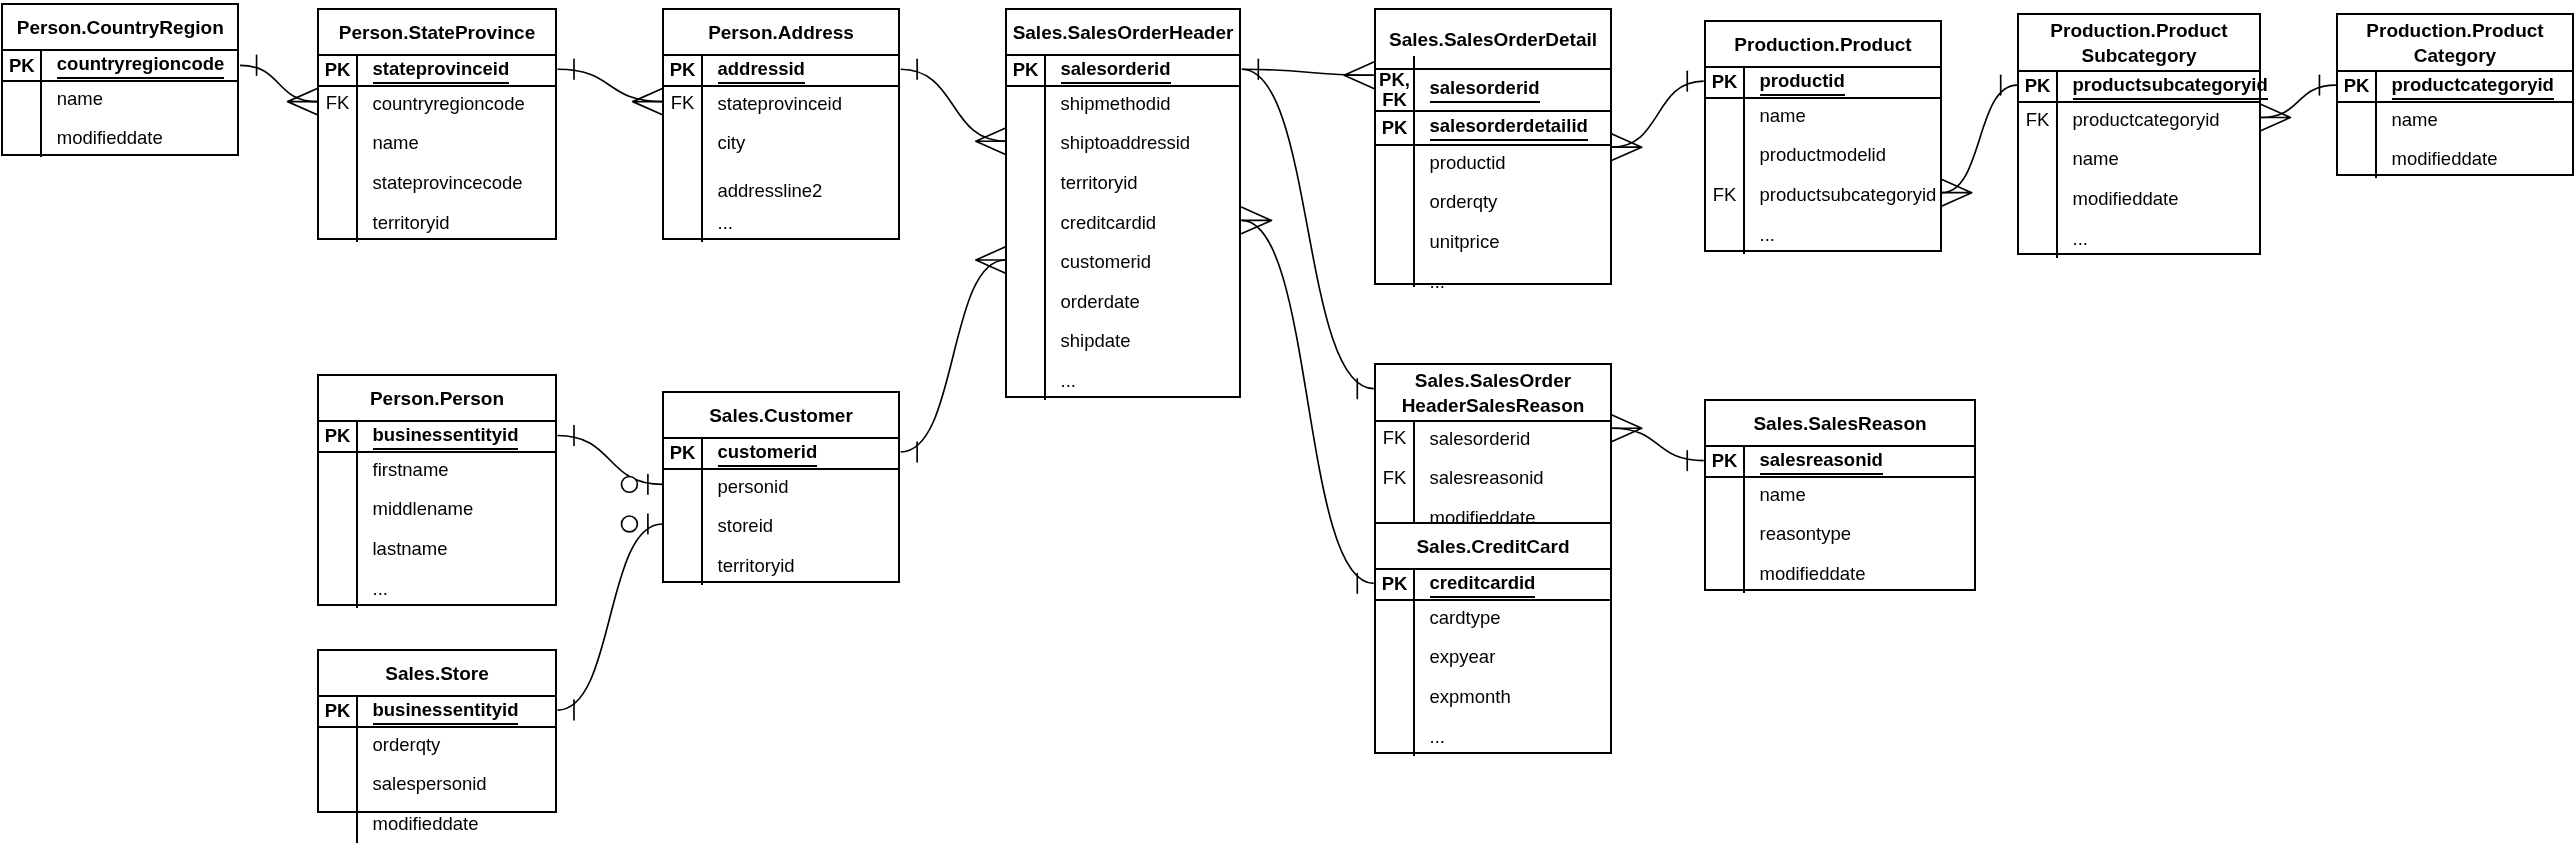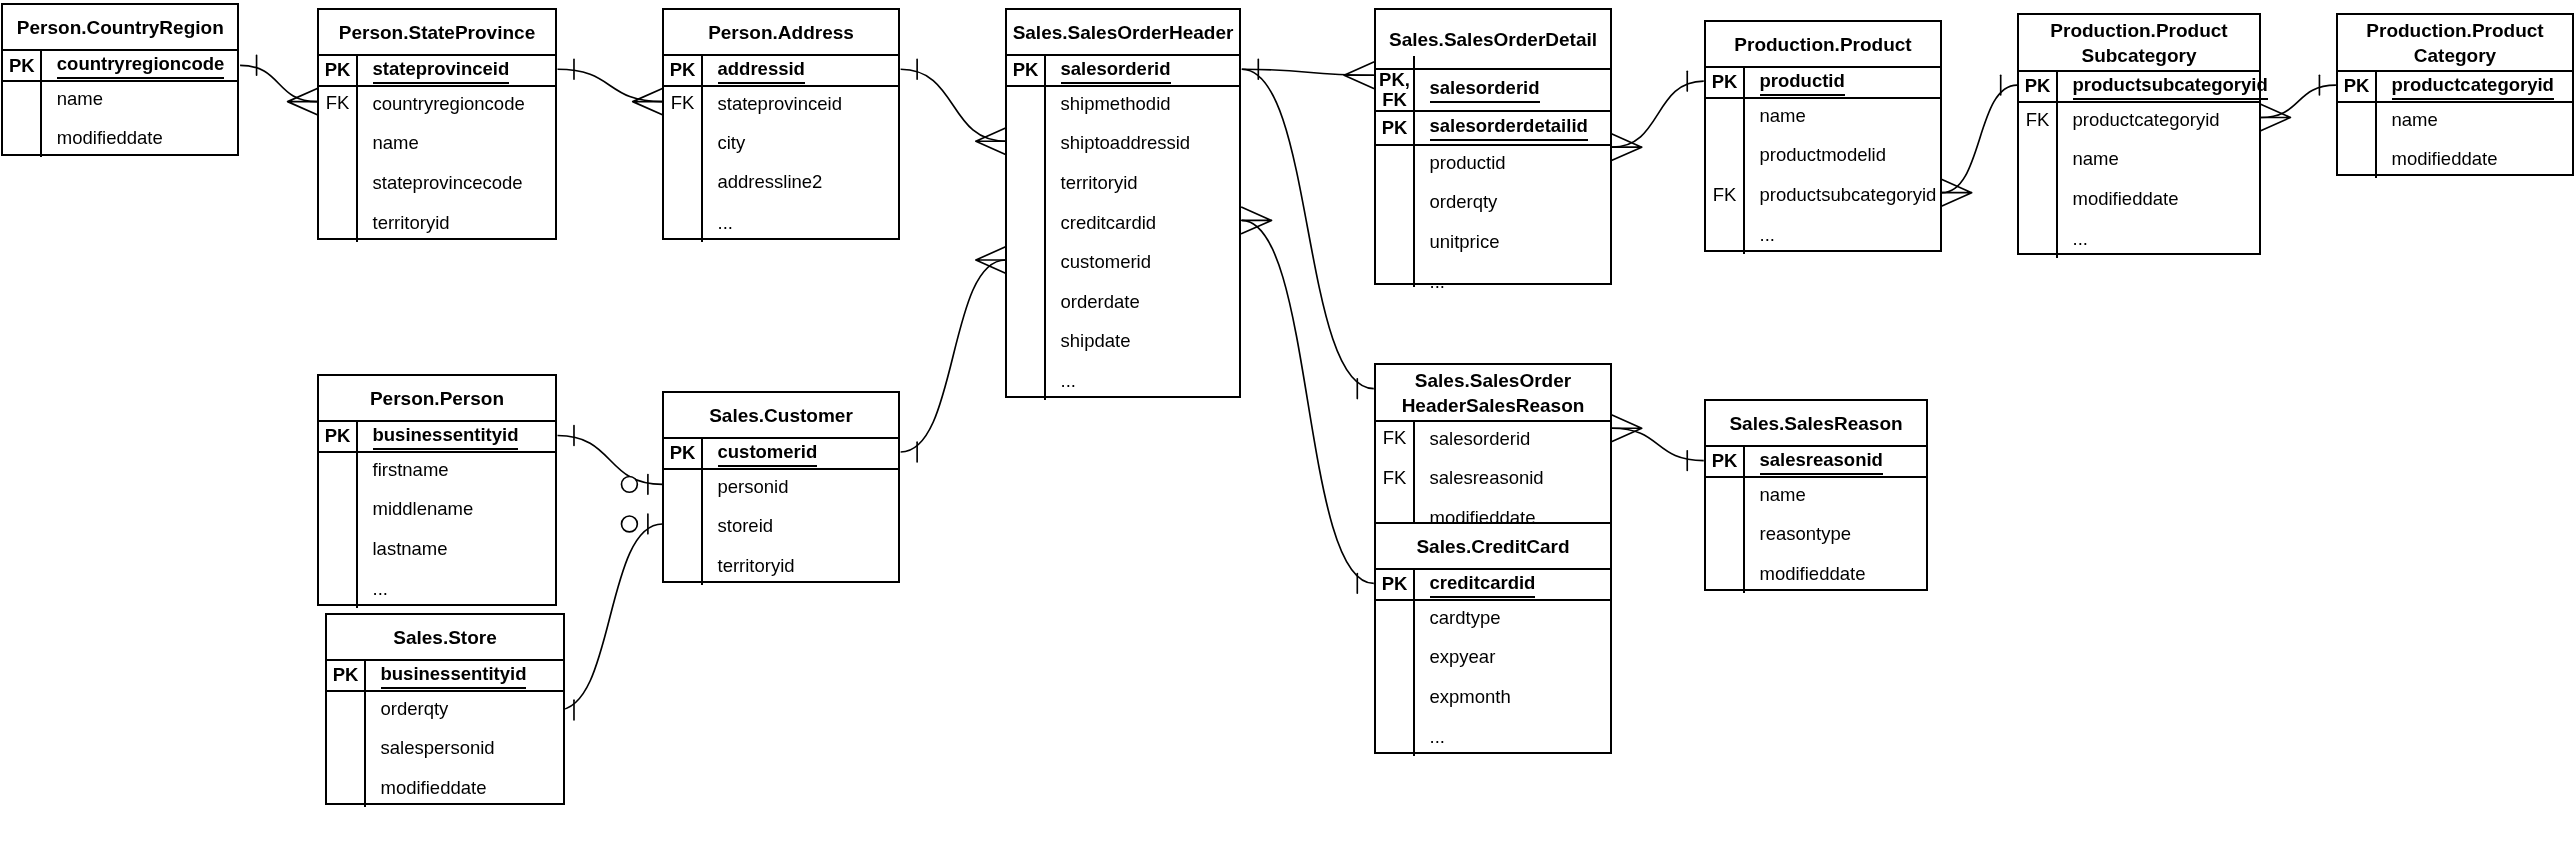--- a/index.html
+++ b/index.html
@@ -193,21 +193,21 @@
       </div>
       <div class="erd-body" style="height: 154px;">
         <div class="erd-row body-row" style="top: -3.3px;">
           <div class="row-label">FK</div>
           <div class="row-field">stateprovinceid</div>
         </div>
         <div class="erd-row body-row" style="top: 36px;">
           <div class="row-label"></div>
           <div class="row-field">city</div>
         </div>
-        <div class="erd-row body-row" style="top: 75px; text-align: center;">
+        <div class="erd-row body-row" style="top: 84px; text-align: center;">
           <div class="row-label"></div>
           <div class="row-field">addressline2</div>
         </div>
         <div class="erd-row body-row" style="top: 116px;">
           <div class="row-label"></div>
           <div class="row-field">...</div>
         </div>
       </div>
       <div class="erd-vline" style="left: 37px; top: 46px; height: 186px;"></div>
     </div>
@@ -410,21 +410,21 @@
           <div class="row-label"></div>
           <div class="row-field">storeid</div>
         </div>
         <div class="erd-row body-row" style="top: 76px;">
           <div class="row-label"></div>
           <div class="row-field">territoryid</div>
         </div>
       </div>
       <div class="erd-vline" style="left: 37px; top: 46px; height: 146px;"></div>
     </div>
-    <div class="erd-table" style="left: 317px; top: 613px; width: 240px; height: 192px; margin-left: 8px;">
+    <div class="erd-table" style="left: 317px; top: 649px; width: 240px; height: 164px;">
       <div class="erd-title" style="height: 46px;">
         <span>Sales.Store</span>
       </div>
       <div class="erd-row key-row" style="height: 31px;">
         <div class="row-label bold"><span>PK</span></div>
         <div class="row-field pk-field">businessentityid</div>
       </div>
       <div class="erd-body" style="height: 115px;">
         <div class="erd-row body-row" style="top: -3.3px;">
           <div class="row-label"></div>
@@ -455,21 +455,21 @@
           <div class="row-label">FK</div>
           <div class="row-field">salesreasonid</div>
         </div>
         <div class="erd-row body-row" style="top: 76px;">
           <div class="row-label"></div>
           <div class="row-field">modifieddate</div>
         </div>
       </div>
       <div class="erd-vline" style="left: 37px; top: 57px; height: 115px;"></div>
     </div>
-    <div class="erd-table" style="left: 1704px; top: 399px; width: 224px; height: 192px;">
+    <div class="erd-table" style="left: 1704px; top: 399px; width: 272px; height: 192px;">
       <div class="erd-title" style="height: 46px;">
         <span>Sales.SalesReason</span>
       </div>
       <div class="erd-row key-row" style="height: 31px;">
         <div class="row-label bold"><span>PK</span></div>
         <div class="row-field pk-field">salesreasonid</div>
       </div>
       <div class="erd-body" style="height: 115px;">
         <div class="erd-row body-row" style="top: -3.3px;">
           <div class="row-label"></div>

